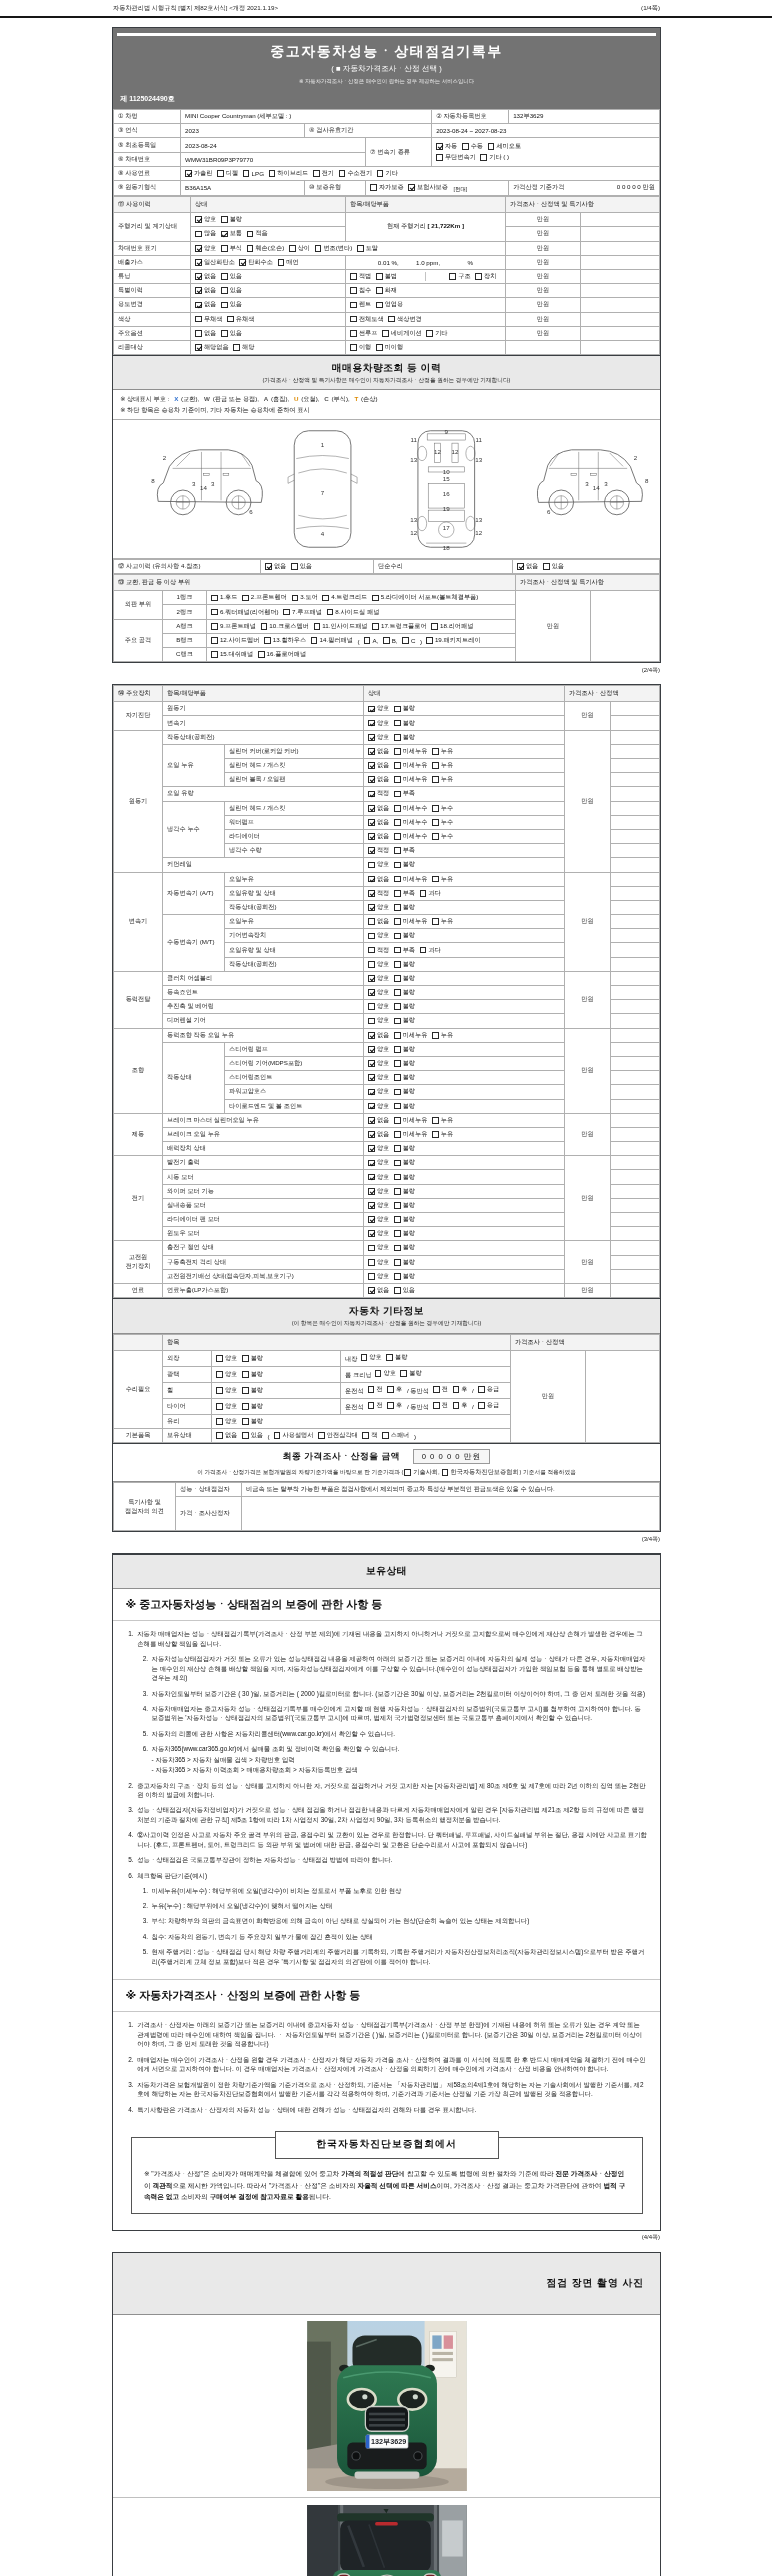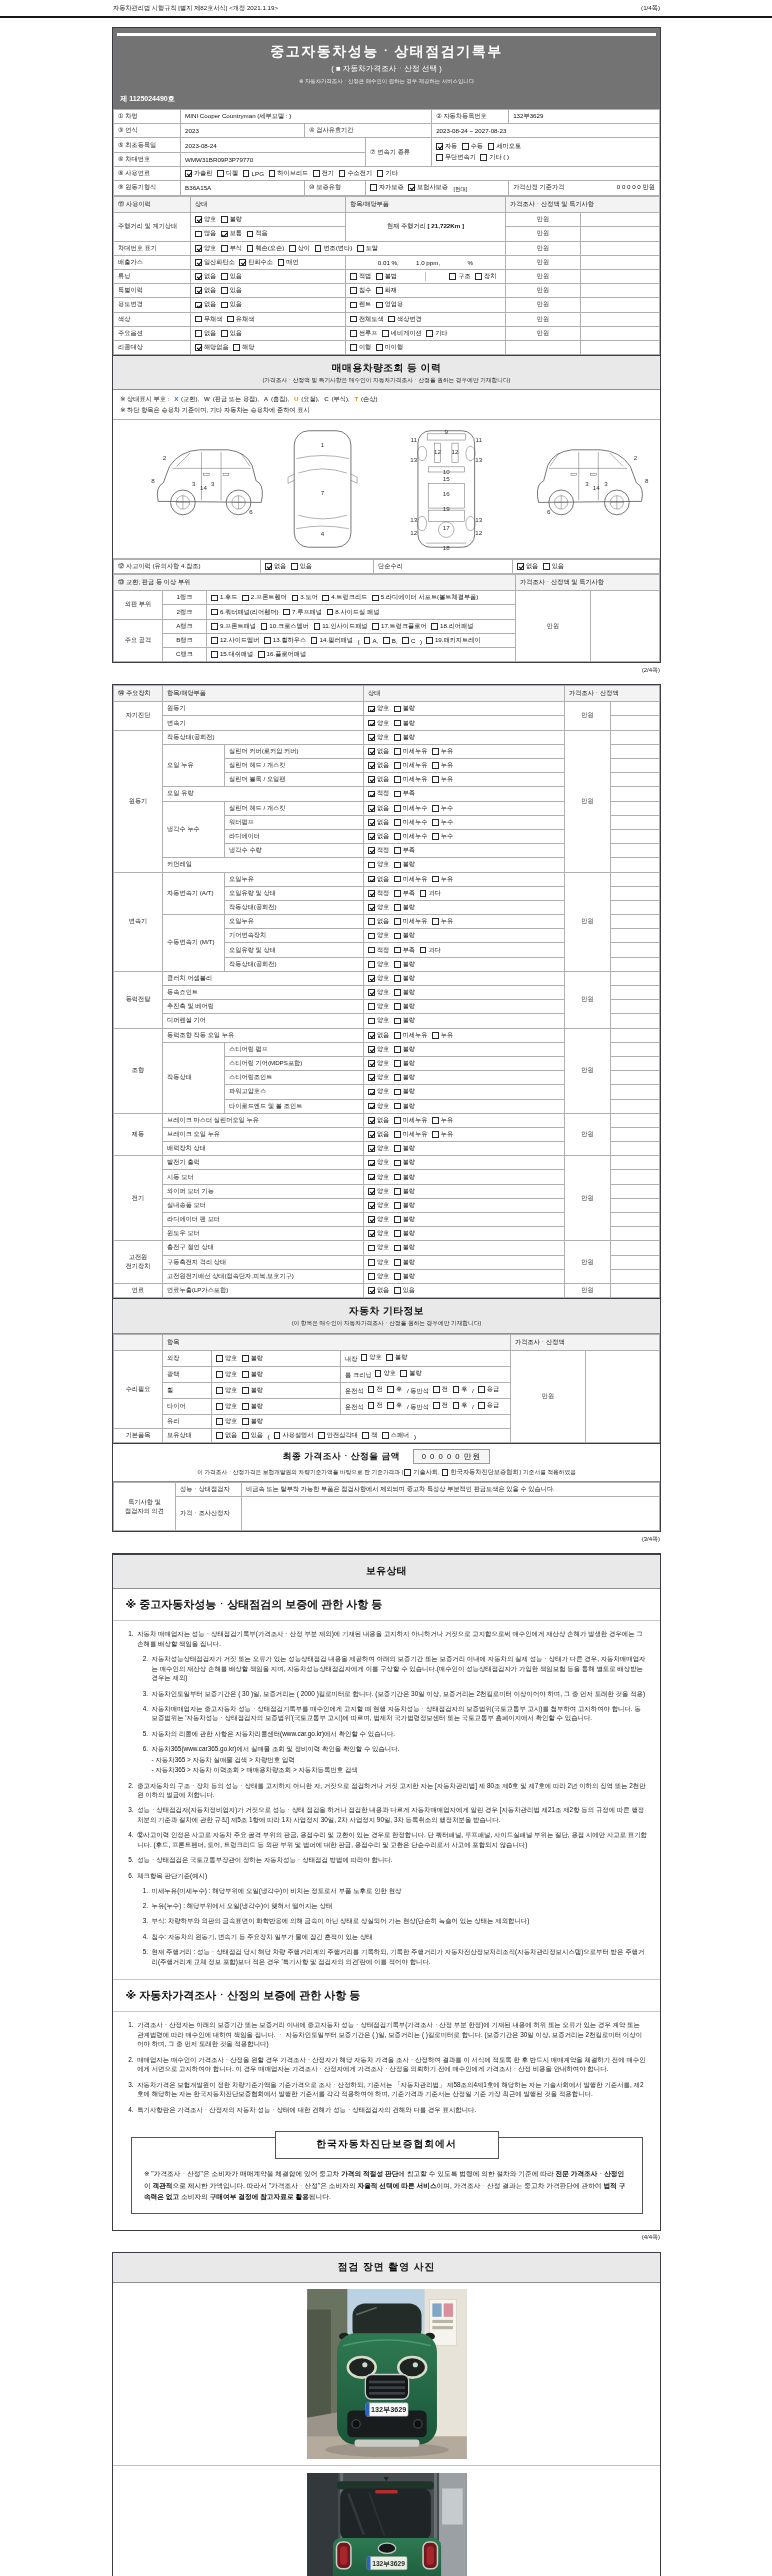--- a/index.html
+++ b/index.html
@@ -62,21 +62,21 @@
   .note-item .no{flex:none;min-width:8.2px;text-align:right;}
   .note-item .nt{flex:1;}
   .nl1{margin-left:14.4px;}
   .extra-line{margin-top:1px;}
 
   .defbox{border:0.8px solid #555;margin:10.3px 17.5px 15.5px;padding:3.1px 12.4px 10.3px;}
   .defbox .bt{border:0.8px solid #555;width:222px;margin:-10.3px auto 9.3px;text-align:center;font-size:9.8px;font-weight:bold;padding:6.2px 0;background:#fff;letter-spacing:1px;}
   .defbox p{font-size:6.7px;line-height:1.75;margin:0;}
 
   .photo-head{background:#e9e9e9;border-bottom:0.5px solid #8f8f8f;text-align:center;padding:8.2px 0;}
-  .photo-head h2{font-size:9.8px;margin:0;font-weight:bold;letter-spacing:1px;}
+  .photo-head h2{font-size:9.8px;margin:16px;font-weight:bold;letter-spacing:1px;text-align:right;}
   .photo-wrap{display:flex;justify-content:center;padding:6.2px 0;}
   .photo-div{border-bottom:0.5px solid #c0c0c0;}
 </style>
 </head>
 <body>
 
 <div class="sheet">
   <div class="metarow">
     <span>자동차관리법 시행규칙 [별지 제82호서식] &lt;개정 2021.1.19&gt;</span>
     <span>(1/4쪽)</span>

